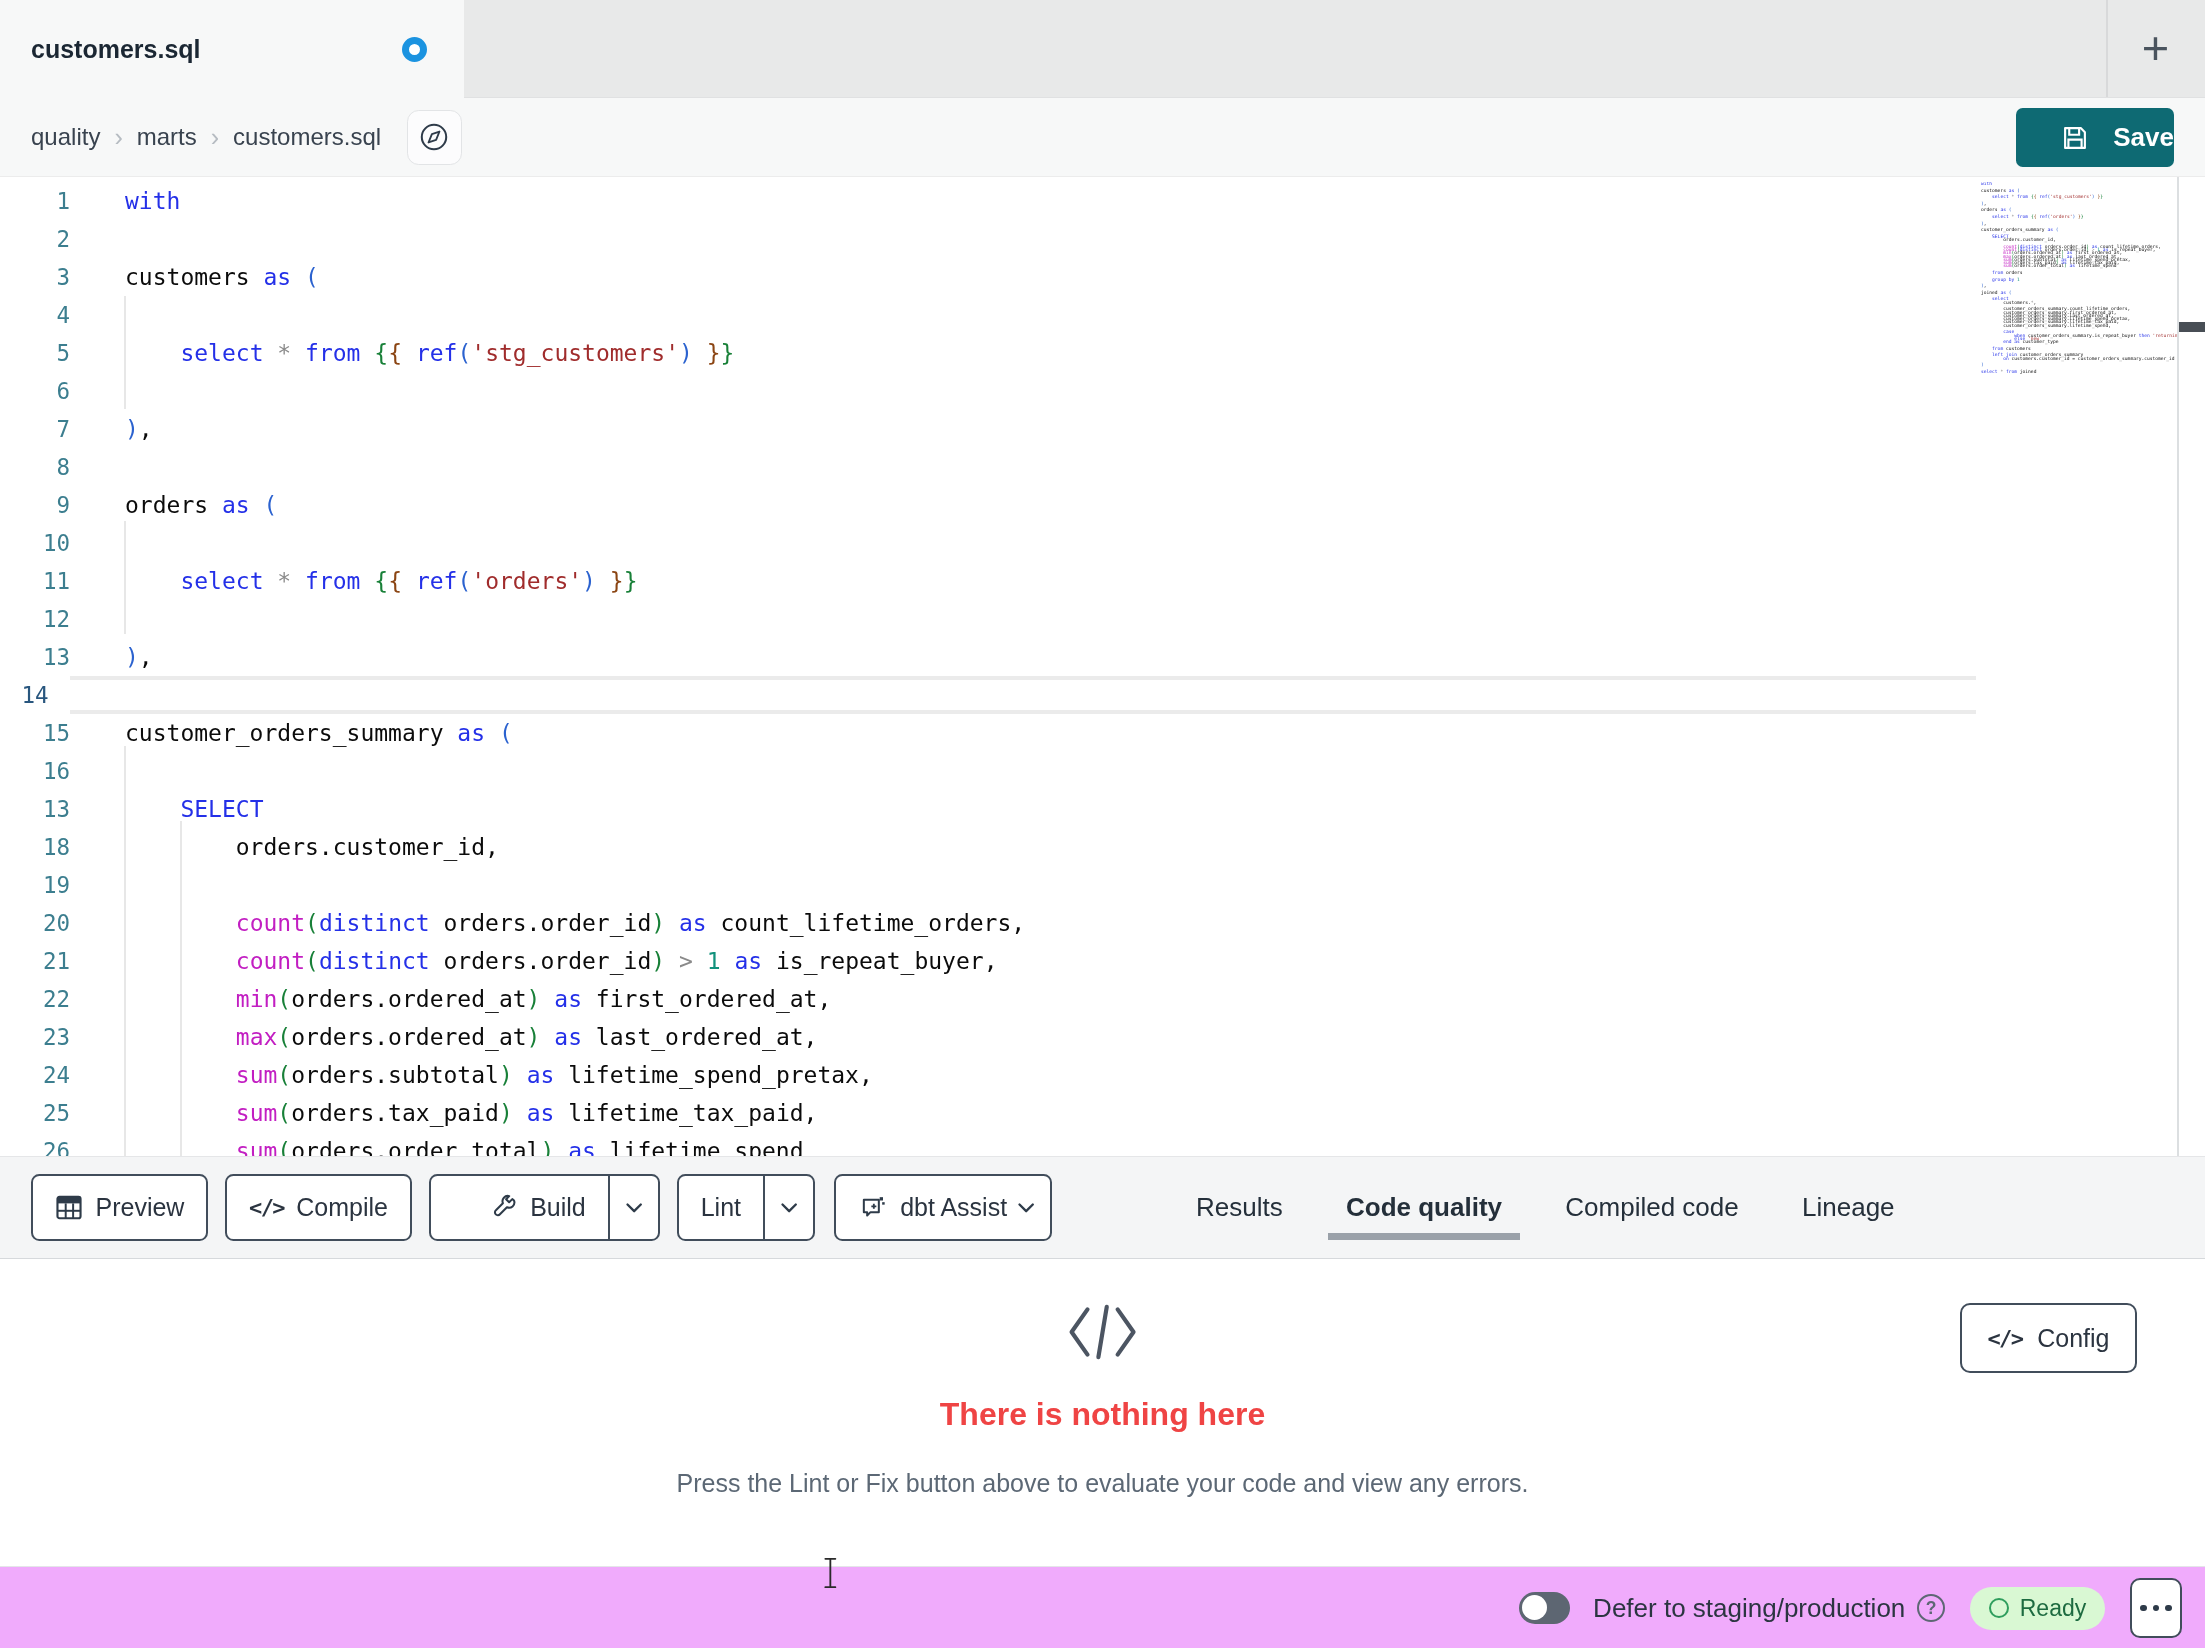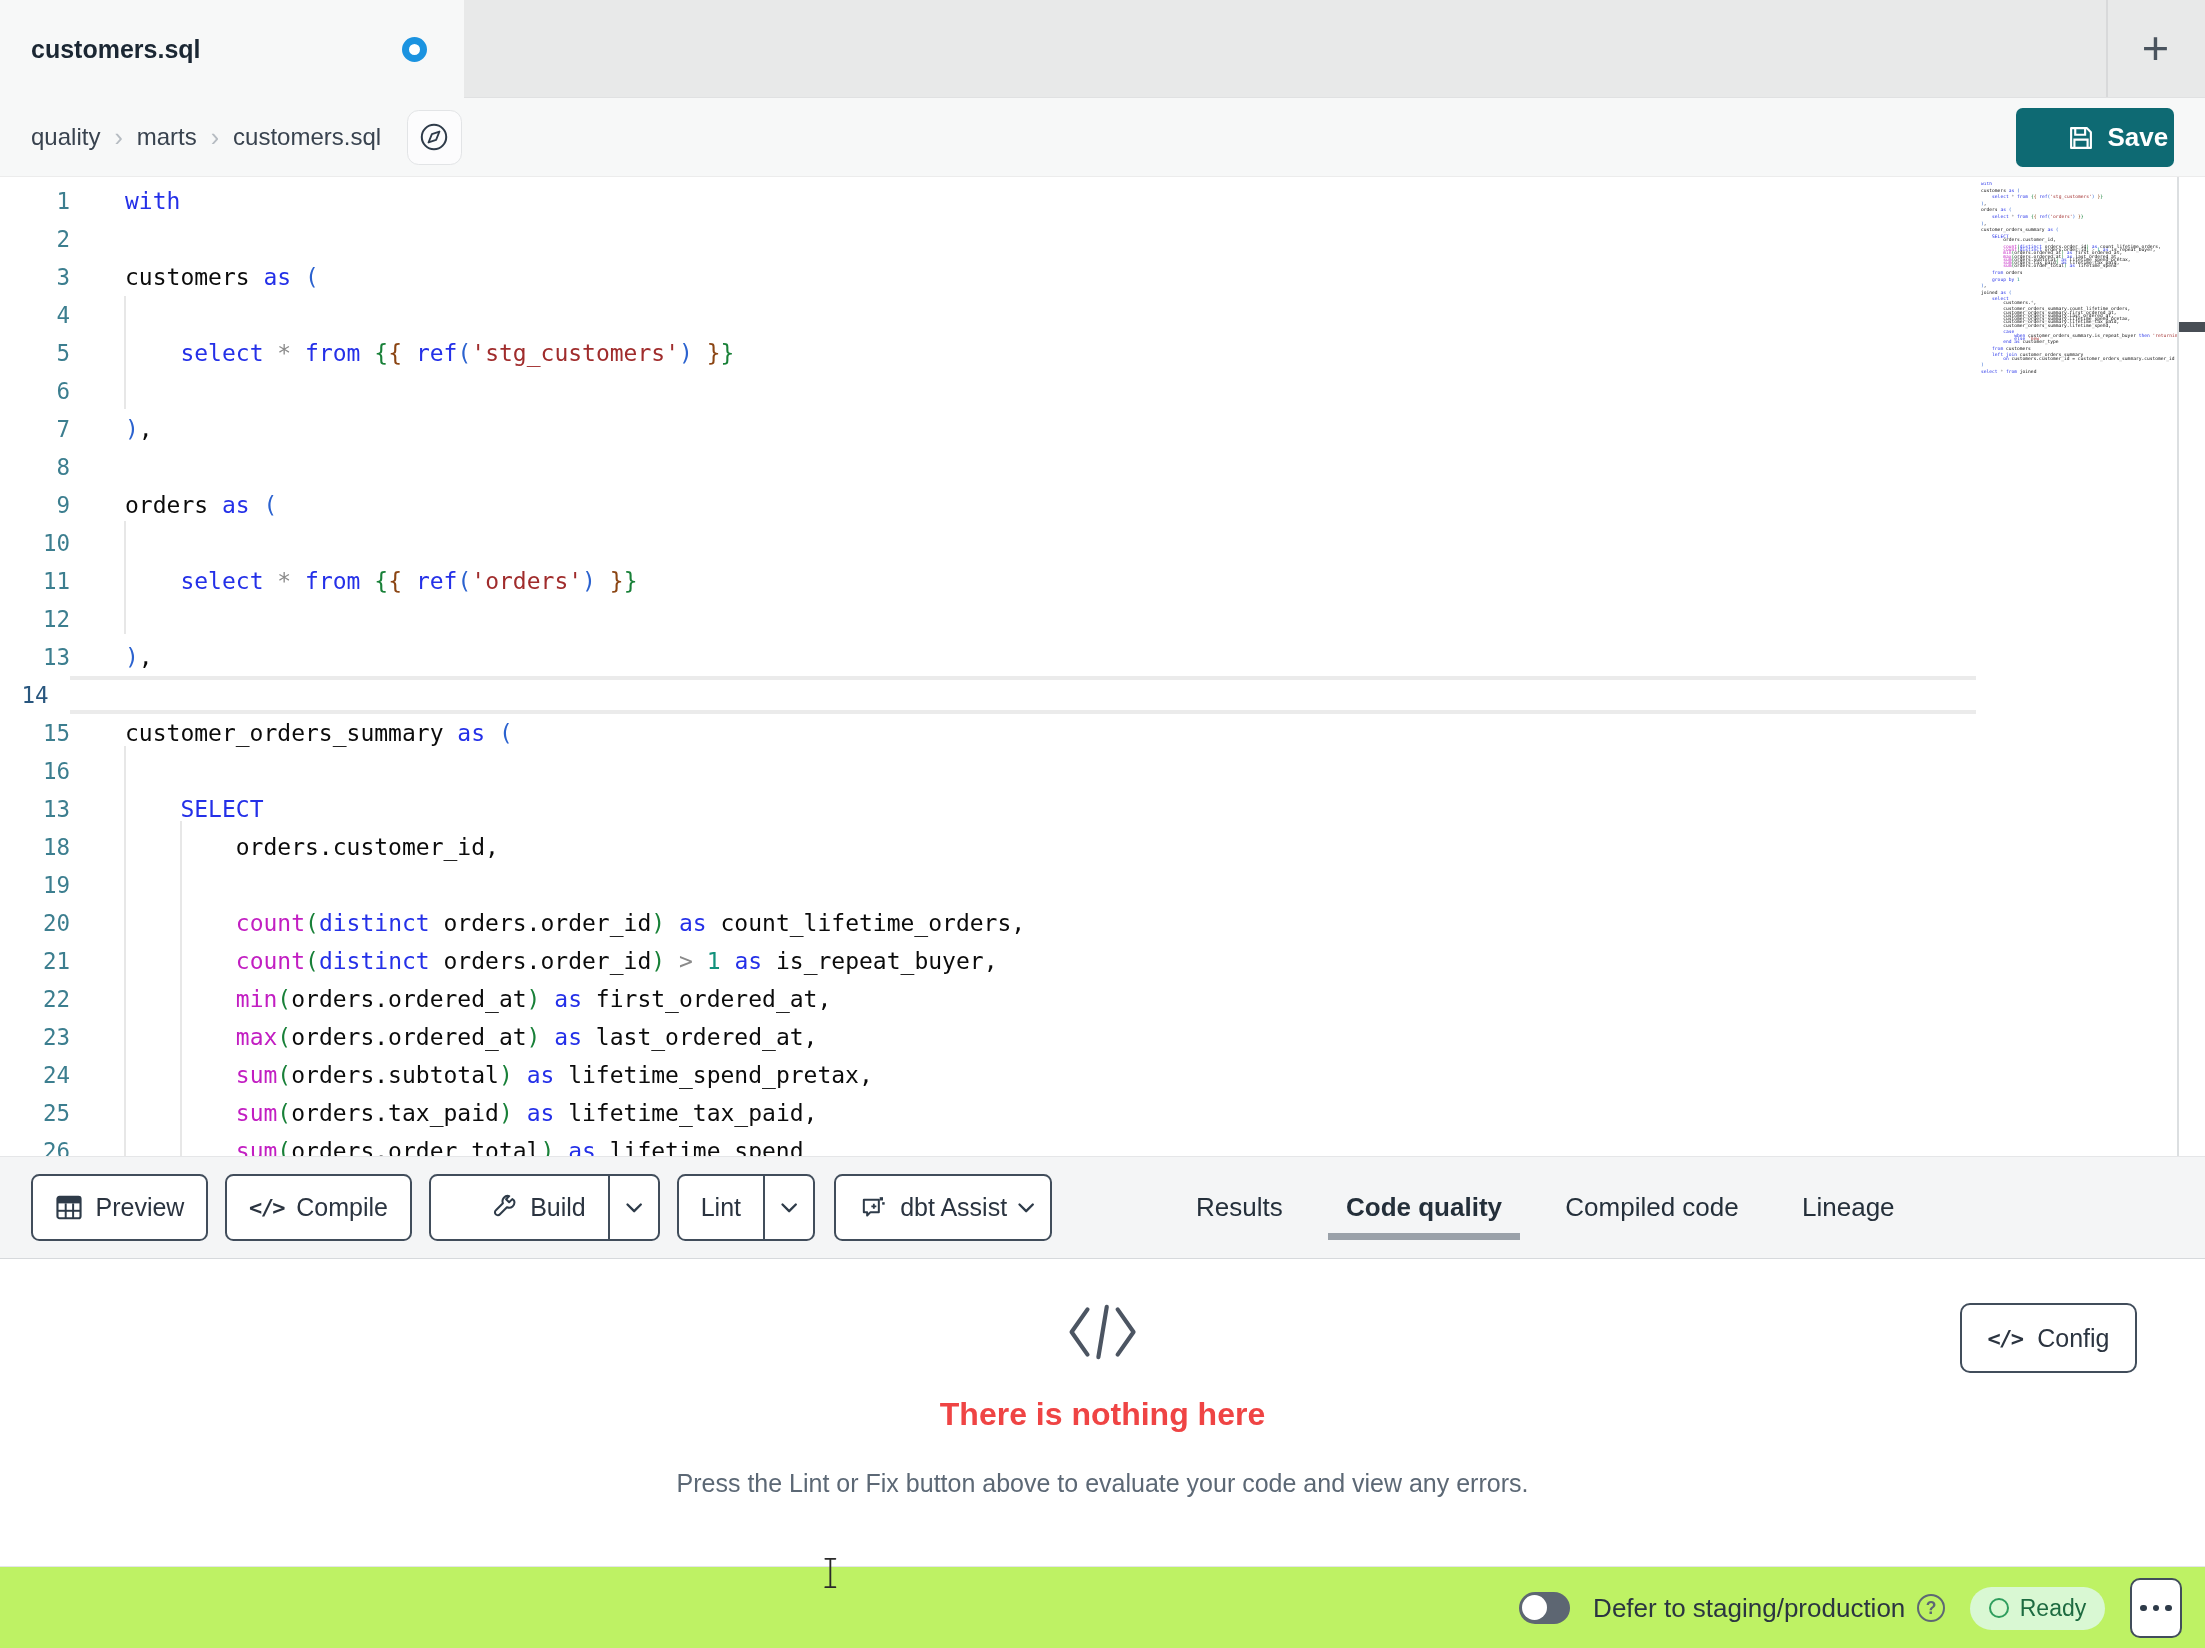--- a/index.html
+++ b/index.html
@@ -18,21 +18,21 @@
               justify-content:center; font-size:47px; font-weight:300; color:#4a545e; cursor:pointer; }
 
   
   .crumbbar { position:absolute; left:0; top:98px; width:100%; height:79px; background:#f7f8f8; border-bottom:0.8px solid #ececec; }
   .crumbs { position:absolute; left:31px; top:0; height:78px; display:flex; align-items:center; gap:14px; font-size:24px; color:#39434f; }
   .crumb-sep { color:#b6bcc2; font-size:25px; }
   .compass-btn { margin-left:11.7px; width:55px; height:55px; border:1.7px solid #e2e4e6; background:#fcfcfd; border-radius:11.7px;
                  display:flex; align-items:center; justify-content:center; }
   .save-btn { position:absolute; right:31px; top:10px; width:158px; height:59px; border-radius:6.7px; border:none;
               background:var(--save); color:#fff; font-size:26px; font-weight:600; display:flex; align-items:center;
-              justify-content:center; gap:12.5px; font-family:"Liberation Sans",sans-serif;padding-left:45px; }
+              justify-content:space-between; gap:12.5px; font-family:"Liberation Sans",sans-serif;padding-left:45px; }
 
   
   .editor { position:absolute; left:0; top:177px; width:100%; height:980px; background:#fff; }
   .code-rows { position:absolute; left:0; top:5px; width:1976px; }
   .row { display:flex; height:38px; font-family:"DejaVu Sans Mono",monospace; font-size:23px; line-height:38px; }
   .ln { width:70px; text-align:right; color:var(--cln); flex:none; font-size:22.5px; }
   .code { flex:1; padding-left:55px; white-space:pre; color:var(--cid); height:38px; }
   .row.active .code { border-top:4.2px solid #ebebeb; border-bottom:4.2px solid #ebebeb; }
   .row.active .ln { color:#28567e;text-align:center; }
   .tk-kw{color:var(--ckw);} .tk-fn{color:var(--cfn);} .tk-str{color:var(--cstr);} .tk-num{color:var(--cnum);}
@@ -61,21 +61,21 @@
   
   .panel { position:absolute; left:0; top:1259px; width:100%; height:307px; background:#fff; }
   .empty { position:absolute; left:50%; top:42px; transform:translateX(-50%); text-align:center; }
   .empty-title { margin-top:33px; font-size:32px; font-weight:700; color:#ef4444; }
   .empty-desc { margin-top:36px; font-size:25px; color:#5c6875; }
   .config-btn { position:absolute; right:68px; top:44px; width:177px; height:70px; border:2.1px solid #414d5b; border-radius:10px;
                 background:#fff; display:flex; align-items:center; justify-content:center; gap:15px; font-size:25px; color:#2b3440;
                 font-family:"Liberation Sans",sans-serif; }
 
   
-  .statusbar { position:absolute; left:0; top:1566px; width:100%; height:83px; background:#bef264; border-top:1.7px solid #e4e6e8;
+  .statusbar { position:absolute; left:0; top:1566px; width:100%; height:83px; background:#f0abfc; border-top:1.7px solid #e4e6e8;
                display:flex; align-items:center; justify-content:flex-end; padding-right:23px; }
   .toggle { width:51px; height:32px; border-radius:16px; background:#5d6672; position:relative; flex:none; }
   .toggle .knob { position:absolute; left:3.3px; top:3.3px; width:25px; height:25px; border-radius:50%; background:#fff; }
   .defer-label { margin-left:23px; font-size:26px; color:#2b3541; }
   .help { margin-left:11.7px; width:28px; height:28px; border:2.1px solid #5d6774; border-radius:50%; color:#5d6774;
           font-size:17.5px; font-weight:700; display:flex; align-items:center; justify-content:center; }
   .ready-pill { margin-left:25px; width:135px; height:43px; border-radius:22px; background:var(--readybg);
                 display:flex; align-items:center; justify-content:center; gap:11px; }
   .ready-ring { width:20px; height:20px; border:2.5px solid var(--readyring); border-radius:50%; }
   .ready-text { font-size:23px; color:var(--readytext); font-weight:500; }

